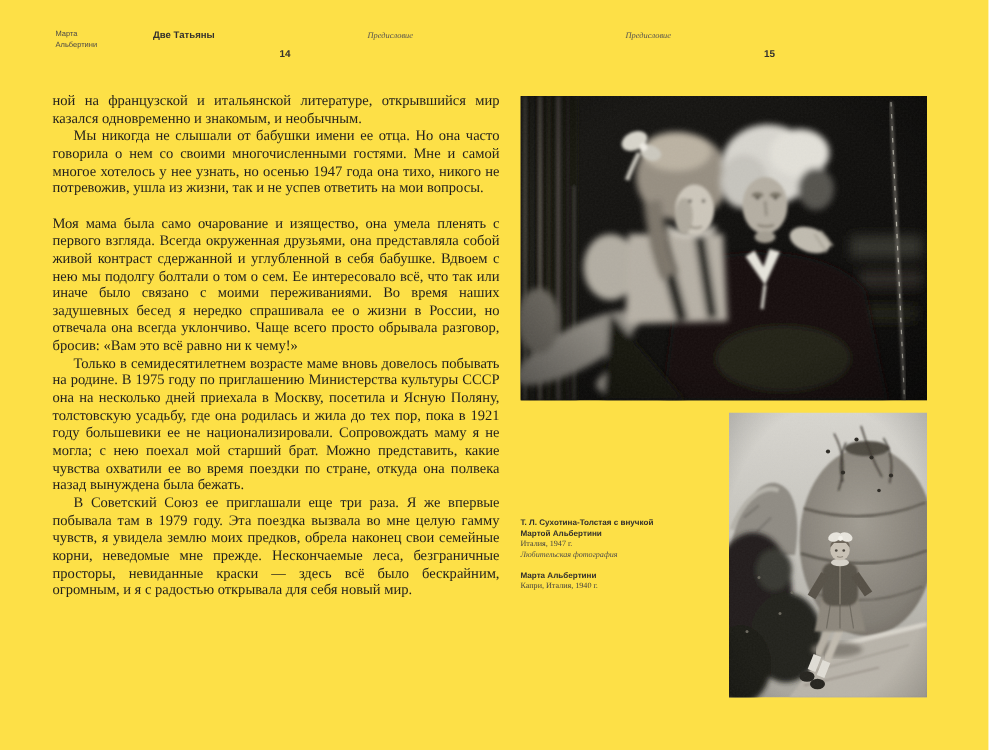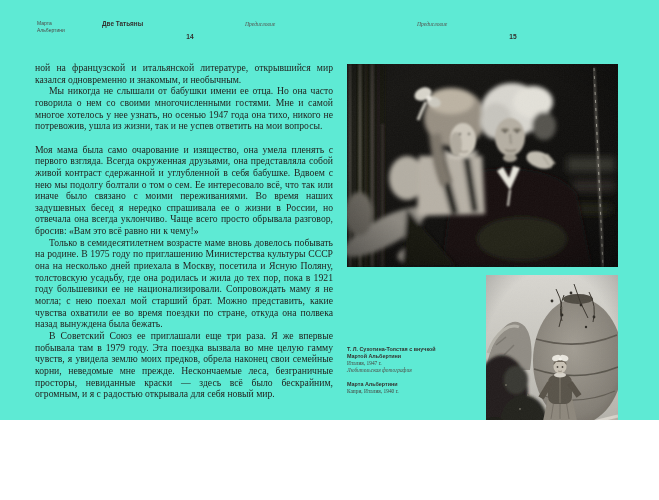--- a/index.html
+++ b/index.html
@@ -1,19 +1,19 @@
 <!DOCTYPE html>
 <html lang="ru"><head>
 <meta charset="utf-8">
 <style>
   html,body{margin:0;padding:0;background:#ffffff;}
   .spread{
     position:relative;
-    width:659px;height:420px;
-    background:#5eead4;
+    width:659px;height:500px;
+    background:#fde047;
     overflow:hidden;
     font-family:"Liberation Serif", serif;
     color:#26231f;
   }
   .page{position:absolute;top:0;height:500px;}
   .page-left{left:0;width:337px;}
   .page-right{left:337px;width:322px;}
 
   
   .author{

